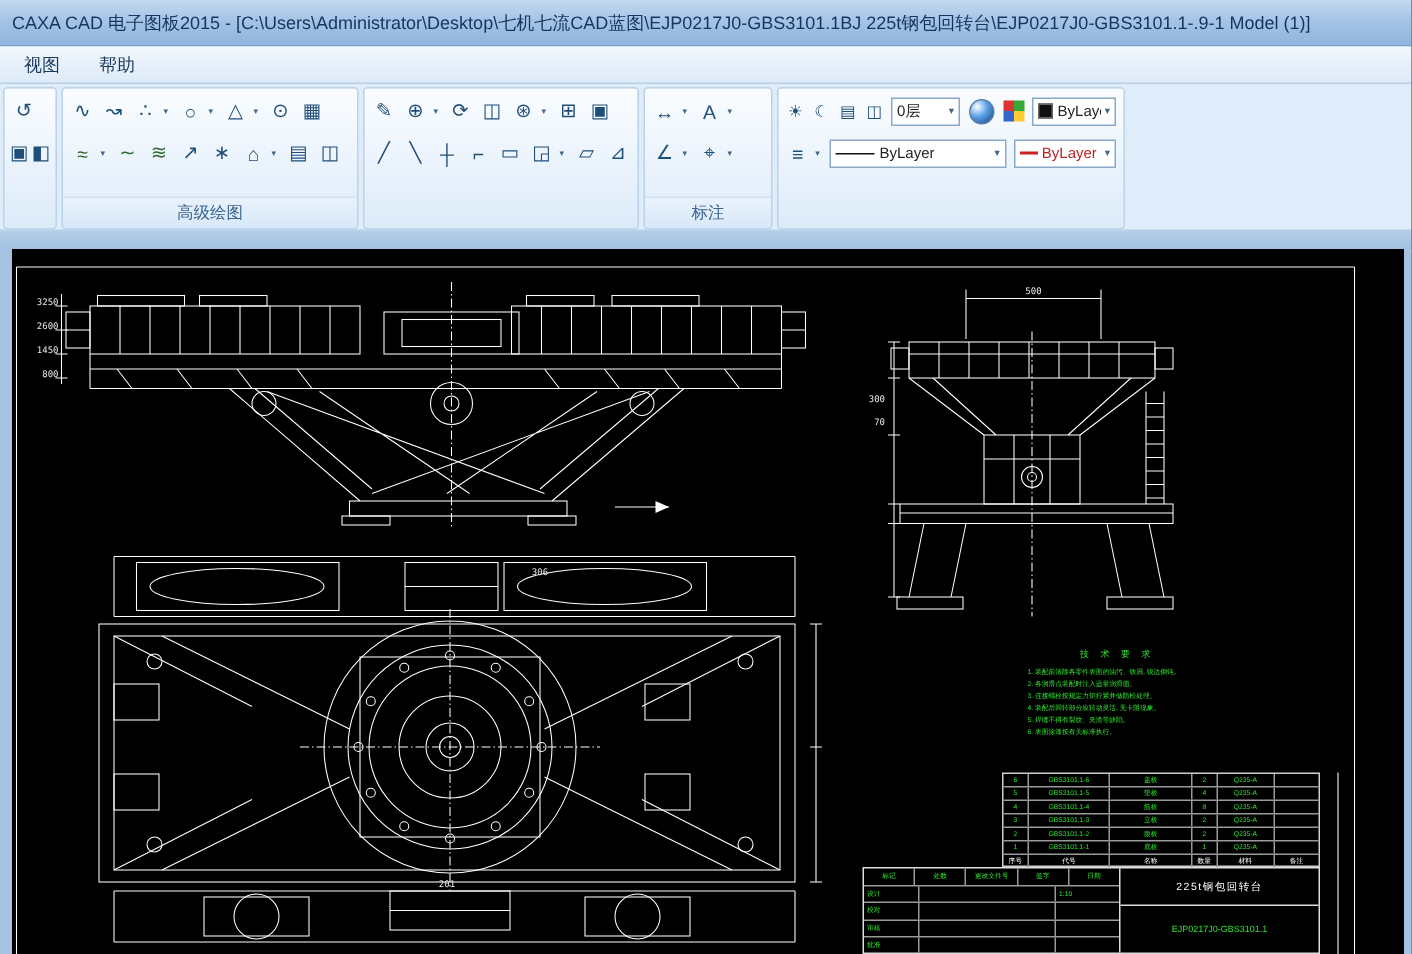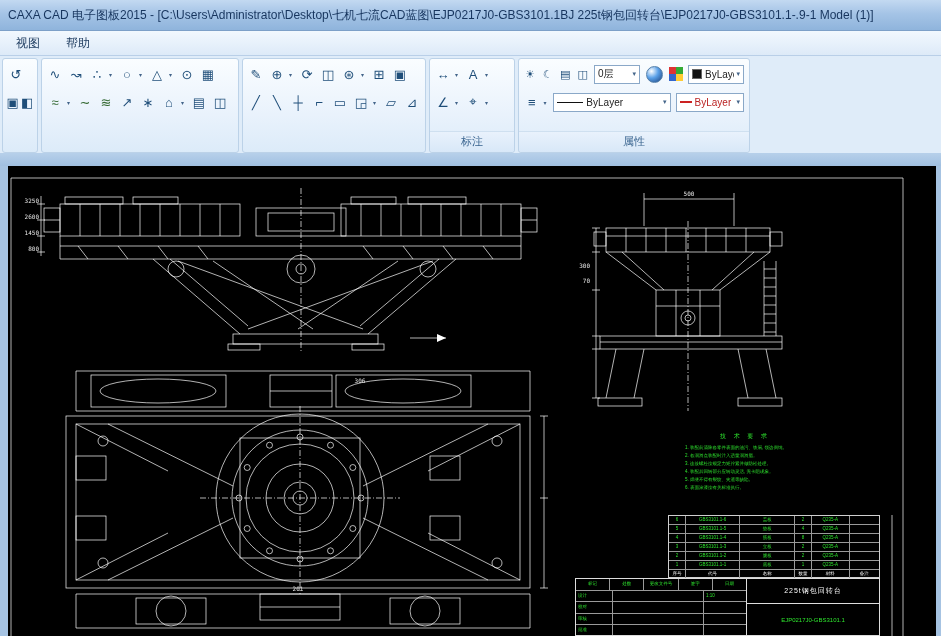--- a/index.html
+++ b/index.html
@@ -149,20 +149,21 @@
         <span class="ic alt">∼</span>
         <span class="ic alt">≋</span>
         <span class="ic">↗</span>
         <span class="ic">∗</span>
         <span class="ic">⌂</span>
         <span class="caret">▾</span>
         <span class="ic">▤</span>
         <span class="ic">◫</span>
       </div>
     </div>
+    <div class="plabel">高级绘图</div>
   </div>
 
   <div class="panel" style="width:182px">
     <div class="rows">
       <div class="icon-row">
         <span class="ic">✎</span>
         <span class="ic">⊕</span>
         <span class="caret">▾</span>
         <span class="ic">⟳</span>
         <span class="ic">◫</span>
@@ -235,21 +236,20 @@
           <span class="val">ByLayer</span>
           <span class="arrow">▾</span>
         </div>
         <div class="sel w62">
           <span class="line-sample red"></span>
           <span class="val" style="color:#b22">ByLayer</span>
           <span class="arrow">▾</span>
         </div>
       </div>
     </div>
-    <div class="plabel">属性</div>
   </div>
 </div>
 
 <div class="framestrip"></div>
 <div class="sidestrip left"></div>
 <div class="sidestrip right"></div>
 
 <div class="canvas">
 
 <svg width="928" height="470" viewBox="0 0 928 470">

